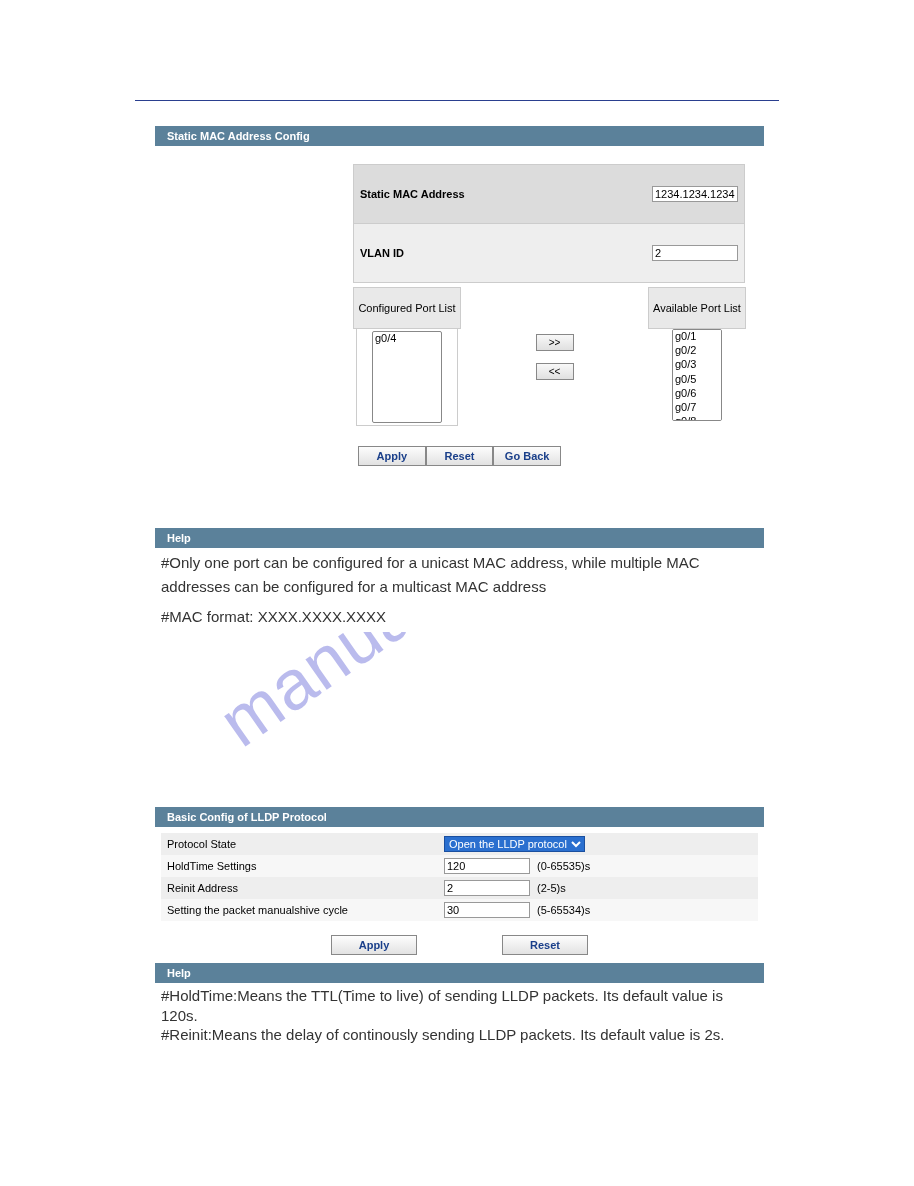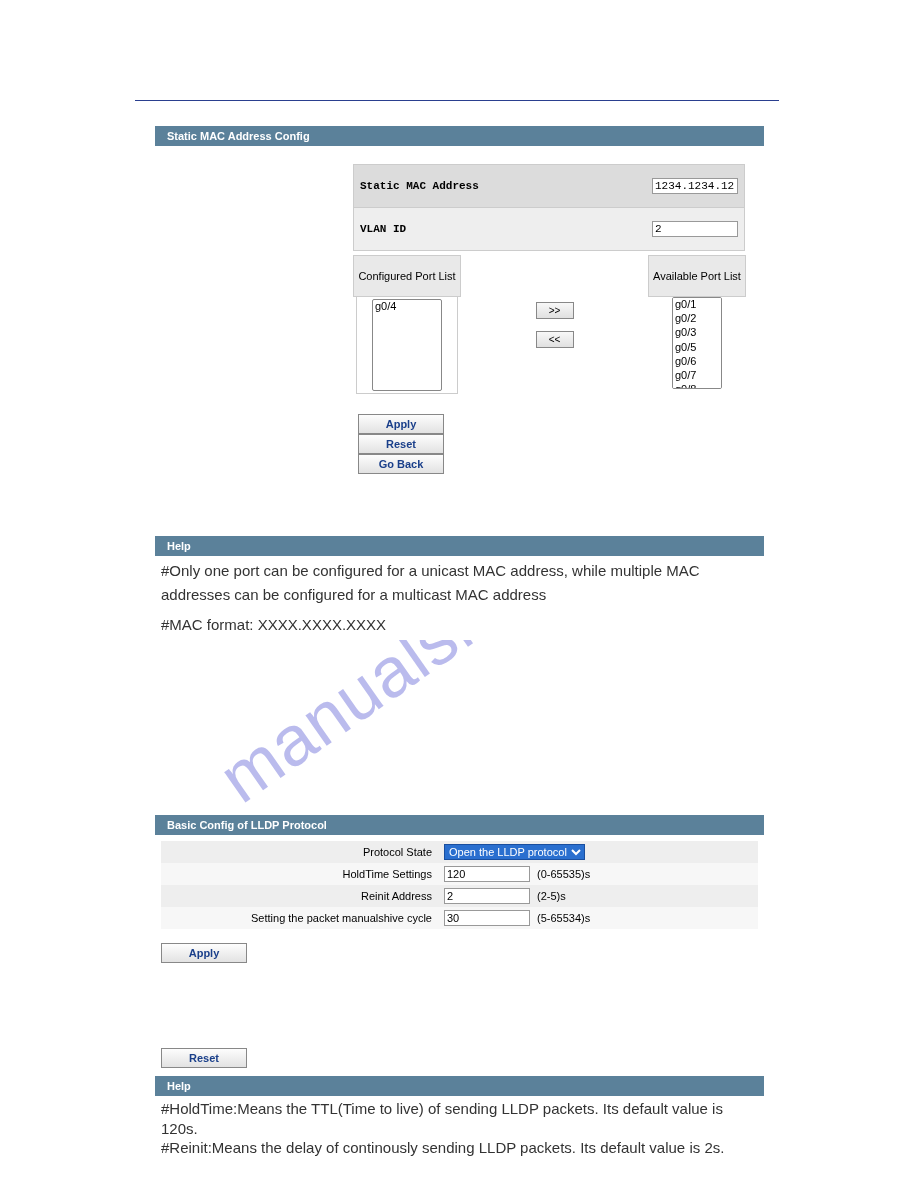--- a/index.html
+++ b/index.html
@@ -32,23 +32,22 @@
     font-size: 11px;
   }
   .form-body {
     padding: 18px 18px 10px 18px;
   }
   .ftable {
     width: 100%;
     border-collapse: collapse;
   }
   .ftable td {
-    padding: 13px 6px;
-    font-size: 11px;
-    font-family: Liberation Mono, monospace;
+    padding: 21px 6px;
+    font-size: 11px;
   }
   .frow-label {
     font-weight: bold;
     white-space: nowrap;
   }
   .frow-mac {
     background: #dcdcdc;
     border: 1px solid #ccc;
   }
   .frow-vlan {
@@ -114,21 +113,20 @@
     padding: 2px 0;
     width: 38px;
     border: 1px solid #888;
     background: linear-gradient(#f8f8f8, #e0e0e0);
     cursor: pointer;
   }
   .button-row {
     display: flex;
     justify-content: space-between;
     margin: 20px 185px 12px 185px;
-    flex-direction: column;
   }
   .button-row.centered {
     justify-content: center;
     gap: 85px;
     margin: 14px 0 8px 0;
   }
   button.main {
     font-family: inherit;
     font-size: 11px;
     font-weight: bold;
@@ -166,21 +164,20 @@
     font-size: 11px;
   }
   .cfg-table tr:nth-child(odd) td {
     background: #eeeeee;
   }
   .cfg-table tr:nth-child(even) td {
     background: #f7f7f7;
   }
   .cfg-table .label-col {
     width: 265px;
-    text-align: right;
   }
   .cfg-table select {
     font-size: 11px;
     background: #2a6fcf;
     color: #fff;
     border: 1px solid #1a4f9f;
   }
   .cfg-table input.text {
     width: 80px;
   }

